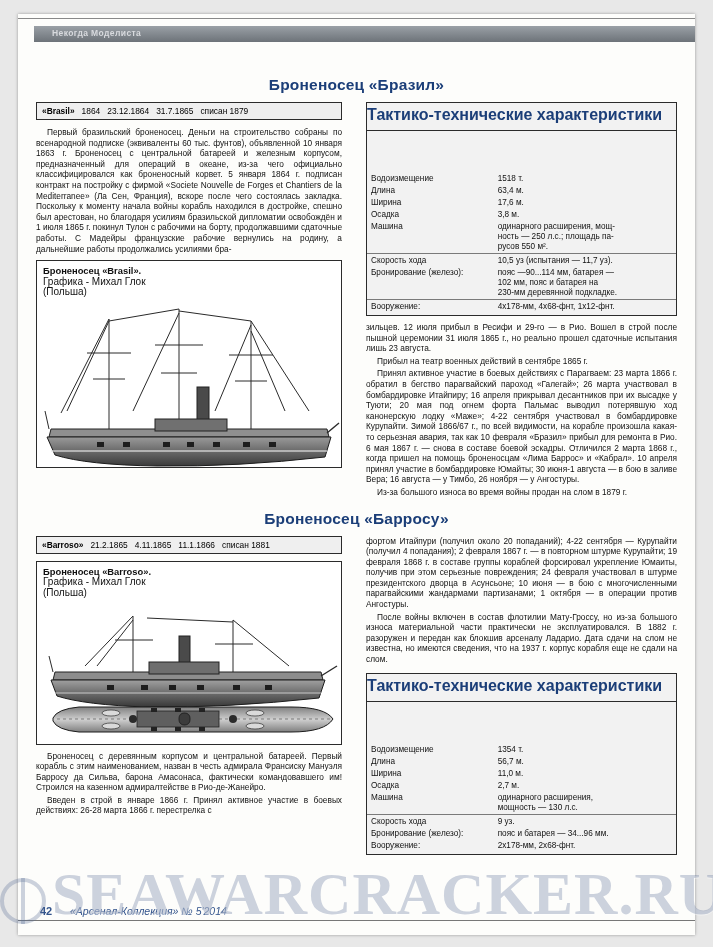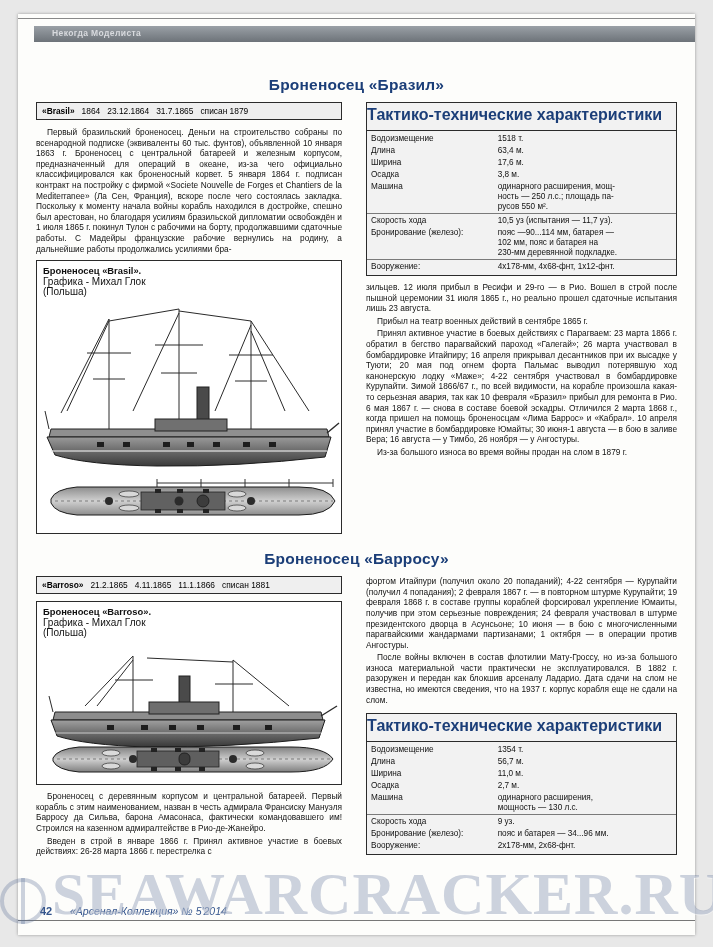--- a/index.html
+++ b/index.html
@@ -58,21 +58,21 @@
   p.tx.noind { text-indent:0; }
 
   
   .spec {
     border:1px solid #2b2b2b; background:#f2f2f2; margin-bottom:6px;
   }
   .spec .spec-h {
     font-weight:bold; font-size:16px; color:#1b3e78;
     padding:3px 0 6px 0; border-bottom:1px solid #2b2b2b;
   }
-  .spec table { width:100%; border-collapse:collapse; }
+  .spec table { width:100%; border-collapse:collapse;margin-top:40px; }
   .spec td {
     font-size:8.2px; line-height:10px; vertical-align:top; padding:1px 4px;
     color:#111;
   }
   .spec td.k { width:41%; }
   .spec tr.sep td { border-top:1px solid #7a7a7a; padding-top:2px; }
   .spec tr.first td { padding-top:3px; }
   .spec tr.last td { padding-bottom:3px; }
 
   
@@ -140,21 +140,21 @@
         <div class="dates-strip">
           <span class="nm">«Brasil»</span>
           <span>1864</span>
           <span>23.12.1864</span>
           <span>31.7.1865</span>
           <span>списан 1879</span>
         </div>
 
         <p class="tx">Первый бразильский броненосец. Деньги на строительство собраны по всенародной подписке (эквиваленты 60 тыс. фунтов), объявленной 10 января 1863 г. Броненосец с центральной батареей и железным корпусом, предназначенный для операций в океане, из-за чего официально классифицировался как броненосный корвет. 5 января 1864 г. подписан контракт на постройку с фирмой «Societe Nouvelle de Forges et Chantiers de la Mediterranee» (Ла Сен, Франция), вскоре после чего состоялась закладка. Поскольку к моменту начала войны корабль находился в достройке, спешно был арестован, но благодаря усилиям бразильской дипломатии освобождён и 1 июля 1865 г. покинул Тулон с рабочими на борту, продолжавшими сдаточные работы. С Мадейры французские рабочие вернулись на родину, а дальнейшие работы продолжались усилиями бра-</p>
 
-        <div class="fig" style="height:274px;">
+        <div class="fig" style="height:208px;">
           <div class="cap">
             <b>Броненосец «Brasil».</b><br>
             <span class="sub">Графика - Михал Глок</span><br>
             <span class="sub">(Польша)</span>
           </div>
 
           <svg width="304" height="262" viewBox="0 0 304 262">
             <defs>
               <linearGradient id="hullG" x1="0" y1="0" x2="0" y2="1">
                 <stop offset="0%" stop-color="#9a9a9a"></stop>

